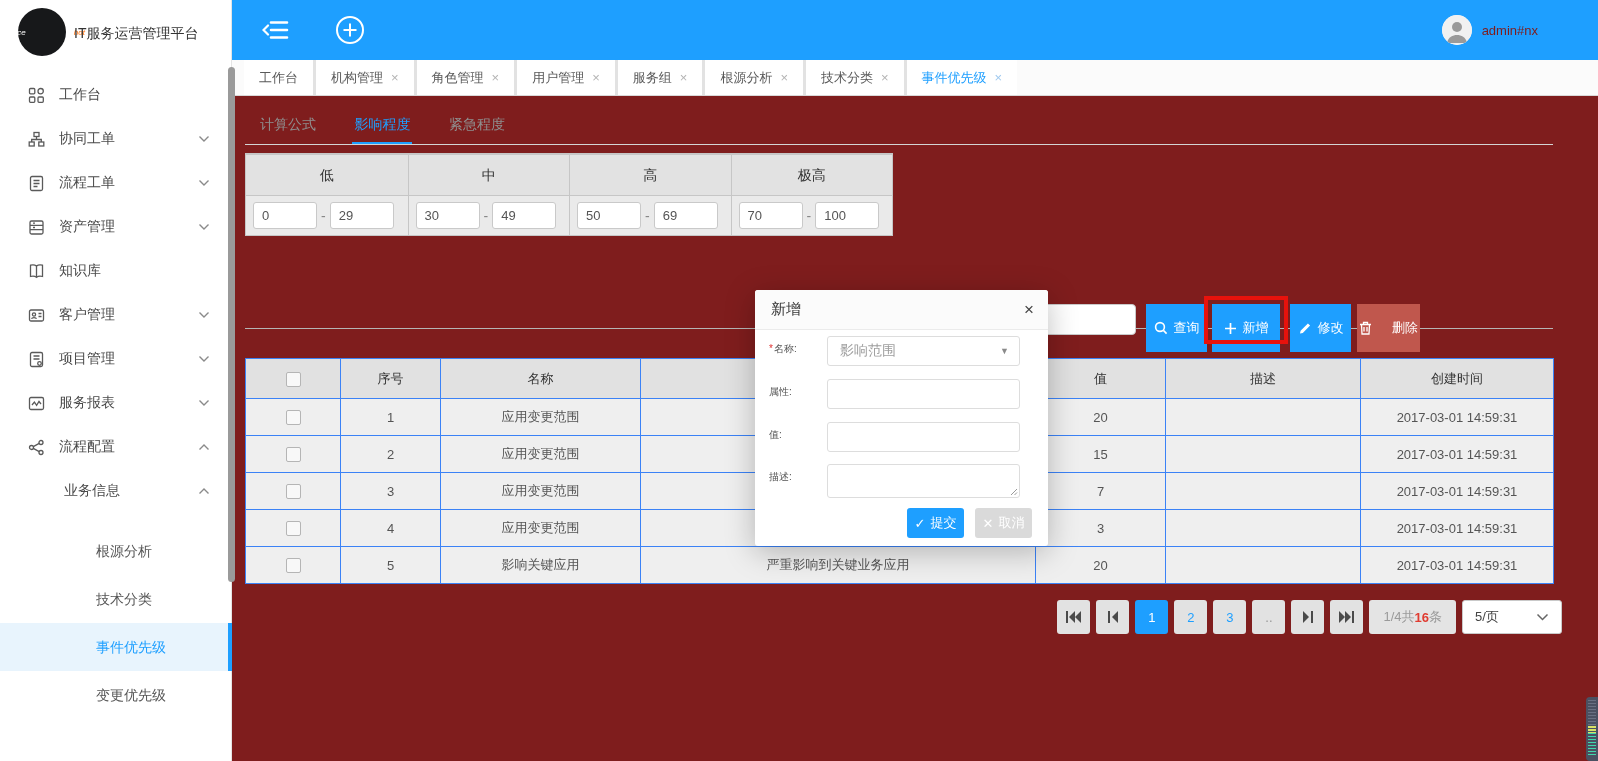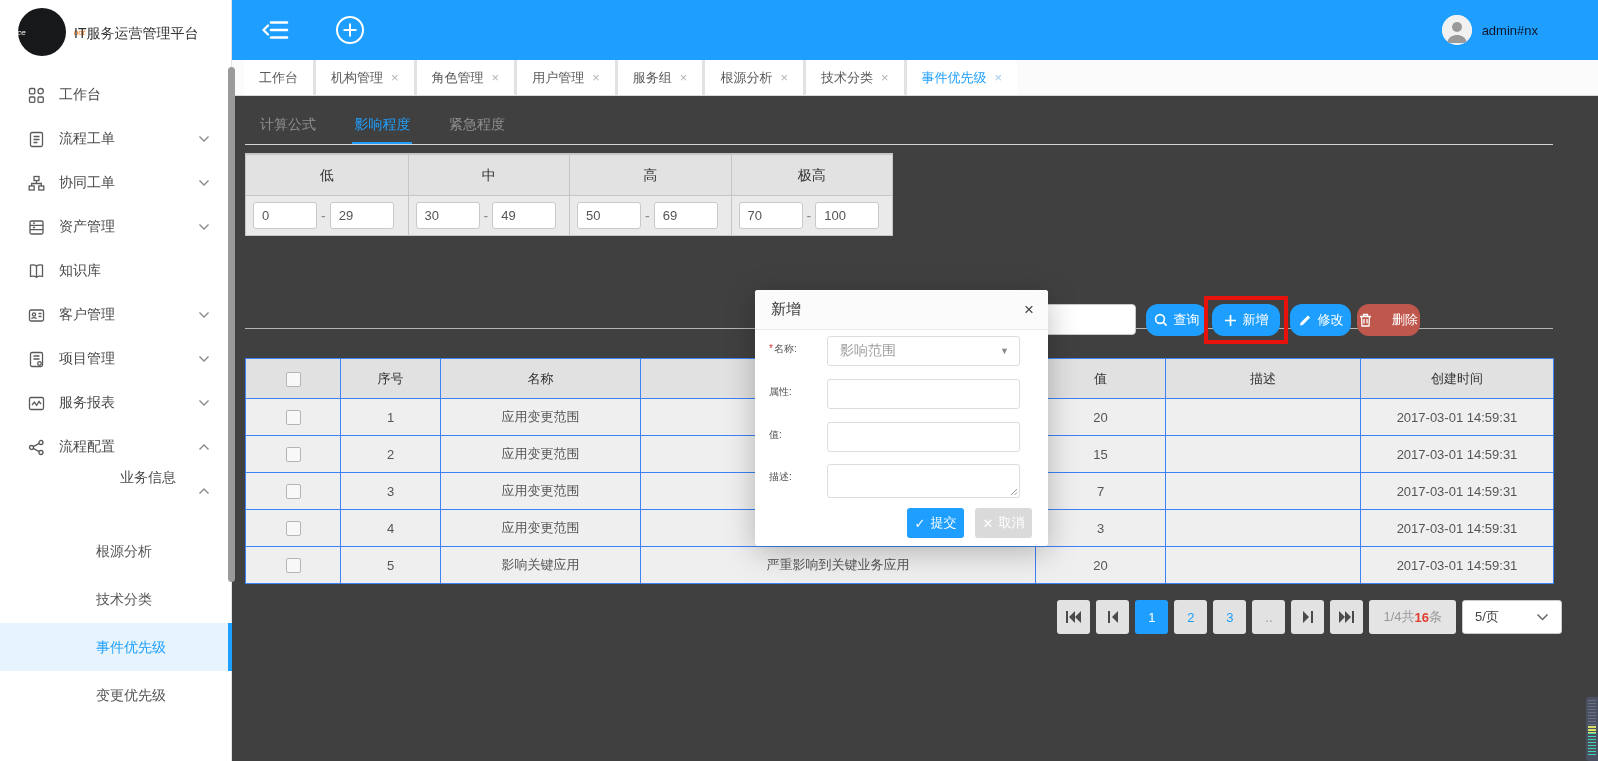--- a/index.html
+++ b/index.html
@@ -14,52 +14,52 @@
     border-radius:50%; background:#17181a; color:#fff; display:flex;
     align-items:center; justify-content:center; font-size:8px; font-style:italic; }
   .logo-hot { color:#ff6a00;padding-left:48px; }
   .app-title { position:absolute; left:74px; top:25px; font-size:14px; color:#333; }
   .menu { position:absolute; top:73px; left:0; width:232px; }
   .m-item { height:44px; display:flex; align-items:center; padding-left:28px;
     font-size:14px; color:#4a4a4a; cursor:pointer; }
   .m-item .ic { width:17px; height:17px; display:inline-flex; }
   .m-item .lbl { margin-left:14px; }
   .m-item .chev { margin-left:auto; margin-right:22px; display:inline-flex; }
-  .m-item.group2 { padding-left:64px;flex-direction:column; }
+  .m-item.group2 { padding-left:64px; }
   .leaves { margin-top:14px; }
   .leaf { height:48px; line-height:48px; padding-left:96px; font-size:14px;
     color:#555; cursor:pointer; }
   .leaf.active { background:#e8f4fd; color:#1E9FFF; border-right:4px solid #1E9FFF; }
   .side-scroll { position:absolute; left:228px; top:67px; width:7px; height:515px;
     background:#9a9a9a; border-radius:4px; z-index:6; }
 
   
   .topbar { position:absolute; left:232px; top:0; width:1366px; height:60px;
     background:#1E9FFF; display:flex; align-items:center; padding:0 60px 0 30px; }
   .tb-icon { display:inline-flex; cursor:pointer; }
   .tb-plus { margin-left:45px; }
   .tb-right { margin-left:auto; display:flex; align-items:center; }
   .avatar { width:30px; height:30px; border-radius:50%; background:#f4f4f4;
     display:inline-flex; align-items:center; justify-content:center; overflow:hidden; }
-  .tb-user { color:#0f172a; font-size:13px; margin-left:10px; }
+  .tb-user { color:#7f1d1d; font-size:13px; margin-left:10px; }
 
   
   .tabbar { position:absolute; left:232px; top:60px; width:1366px; height:36px;
     background:#fbfbfb; border-bottom:1px solid #d9d9d9; display:flex;
     padding-left:12px; }
   .tab { background:#fff; padding:0 15px; line-height:35px; font-size:13px;
     color:#595959; white-space:nowrap; cursor:pointer; }
   .tab + .tab { border-left:3px solid #e2e2e2; }
   .tab .x { color:#b3b3b3; font-size:13px; margin-left:8px; }
   .tab.active { color:#1E9FFF; }
   .tab.active .x { color:#9fc9ef; }
 
   
   .content { position:absolute; left:232px; top:96px; width:1366px; height:665px;
-    background:#404040; }
+    background:#7f1d1d; }
   .subtabs { position:absolute; top:12px; left:13px; width:1308px;
     border-bottom:1px solid #d4d4d4; padding-left:13px; }
   .subtab { display:inline-block; font-size:14px; color:#8f8f8f; margin-right:30px;
     padding:8px 2px 10px; cursor:pointer; }
   .subtab.active { color:#1E9FFF; border-bottom:2px solid #1E9FFF; padding-bottom:8px; }
 
   
   .ptable { position:absolute; top:57px; left:13px; width:648px;
     border:1px solid #c6c6c6; font-size:14px; color:#333; }
   .p-title { height:41px; line-height:41px; text-align:center; background:#e2e2e2; }
@@ -73,21 +73,21 @@
     background:#fff; font-size:13px; color:#555; padding-left:8px; outline:none; }
   .p-dash { color:#888; margin:0 4px; }
 
   .divider { position:absolute; top:232px; left:13px; width:1308px;
     border-top:1px solid #b5b5b5; }
 
   
   .search-input { position:absolute; top:208px; left:728px; width:176px; height:31px;
     border:1px solid #c9c9c9; border-radius:4px; background:#fff; padding:0 10px;
     font-size:13px; outline:none; }
-  .btn { position:absolute; top:208px; height:32px; border:none; border-radius:12px;
+  .btn { position:absolute; top:208px; height:48px; border:none; border-radius:0;
     background:#1E9FFF; color:#fff; font-size:13px; display:inline-flex;
     align-items:center; justify-content:center; gap:6px; cursor:pointer;text-align:center; }
   .btn svg { flex:none; }
   .btn-query  { left:914px;  width:61px; }
   .btn-add    { left:980px;  width:68px; }
   .btn-edit   { left:1058px; width:61px; }
   .btn-del    { left:1125px; width:63px; background:#c0574d;gap:20px; }
   .red-box { position:absolute; top:200px; left:972px; width:84px; height:48px;
     border:4px solid #e8120c; z-index:30; pointer-events:none; }
 
@@ -174,41 +174,41 @@
             <rect x="10" y="1.5" width="5.3" height="5.3" rx="2.6"></rect>
           <rect x="1.5" y="10" width="5.3" height="5.3" rx="1"></rect>
             <rect x="10" y="10" width="5.3" height="5.3" rx="1"></rect>
           </svg>
         </span>
       <span class="lbl">工作台</span>
     </div>
     <div class="m-item">
       <span class="ic">
         <svg width="17" height="17" viewBox="0 0 17 17" fill="none" stroke="#5a5a5a" stroke-width="1.3">
-          <rect x="2.5" y="1.5" width="12" height="14" rx="1.5"></rect>
-            <path d="M5.5 5.5h6M5.5 8.5h6M5.5 11.5h4"></path>
-          </svg>
-        </span>
-      <span class="lbl">流程工单</span>
-      <span class="chev">
-        <svg width="12" height="8" viewBox="0 0 12 8" fill="none" stroke="#8a8a8a" stroke-width="1.4">
-            <path d="M1.5 1.5 6 6l4.5-4.5"></path>
-          </svg>
-        </span>
-    </div>
-    <div class="m-item">
-      <span class="ic">
-        <svg width="17" height="17" viewBox="0 0 17 17" fill="none" stroke="#5a5a5a" stroke-width="1.3">
           <rect x="6" y="1.5" width="5" height="4"></rect>
             <rect x="1.2" y="11" width="5" height="4"></rect>
             <rect x="10.8" y="11" width="5" height="4"></rect>
           <path d="M8.5 5.5v3M3.7 11V8.5h9.6V11"></path>
           </svg>
         </span>
       <span class="lbl">协同工单</span>
+      <span class="chev">
+        <svg width="12" height="8" viewBox="0 0 12 8" fill="none" stroke="#8a8a8a" stroke-width="1.4">
+            <path d="M1.5 1.5 6 6l4.5-4.5"></path>
+          </svg>
+        </span>
+    </div>
+    <div class="m-item">
+      <span class="ic">
+        <svg width="17" height="17" viewBox="0 0 17 17" fill="none" stroke="#5a5a5a" stroke-width="1.3">
+          <rect x="2.5" y="1.5" width="12" height="14" rx="1.5"></rect>
+            <path d="M5.5 5.5h6M5.5 8.5h6M5.5 11.5h4"></path>
+          </svg>
+        </span>
+      <span class="lbl">流程工单</span>
       <span class="chev">
         <svg width="12" height="8" viewBox="0 0 12 8" fill="none" stroke="#8a8a8a" stroke-width="1.4">
             <path d="M1.5 1.5 6 6l4.5-4.5"></path>
           </svg>
         </span>
     </div>
     <div class="m-item">
       <span class="ic">
         <svg width="17" height="17" viewBox="0 0 17 17" fill="none" stroke="#5a5a5a" stroke-width="1.3">
           <rect x="2" y="2" width="13" height="13" rx="1.5"></rect>

